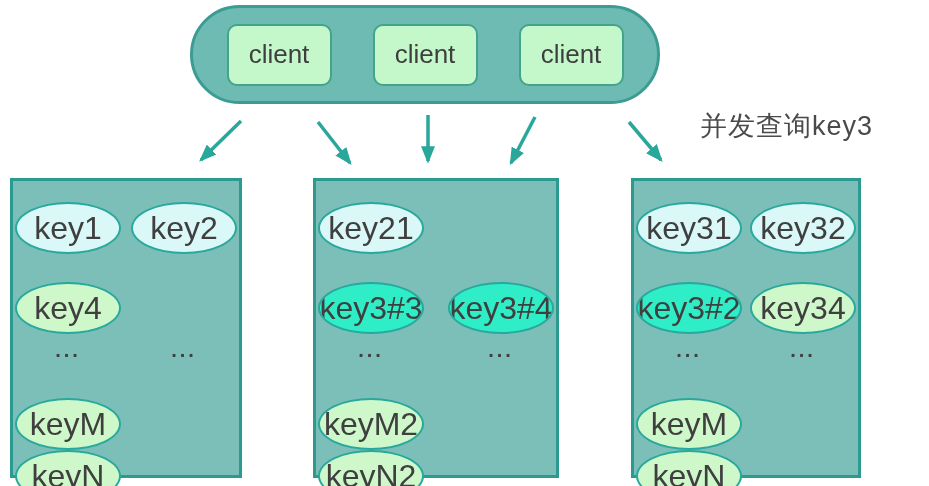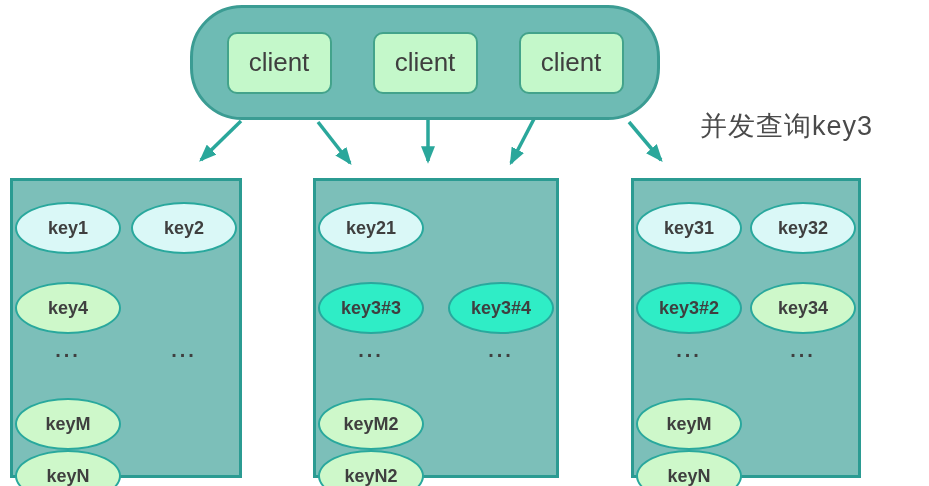--- a/index.html
+++ b/index.html
@@ -11,21 +11,21 @@
     --text:#3f3f3f; --annotation-text:#4a4a4a;
   }
   *{margin:0;padding:0;box-sizing:border-box;}
   html,body{background:#ffffff;}
   body{font-family:"Liberation Sans","DejaVu Sans",sans-serif;}
   .canvas{position:relative;width:929px;height:486px;background:#ffffff;overflow:hidden;}
 
   .arrows{position:absolute;left:0;top:0;width:929px;height:486px;pointer-events:none;}
 
   .pill{
-    position:absolute;left:190px;top:5px;width:470px;height:115px;
+    position:absolute;left:190px;top:5px;width:470px;height:99px;
     background:var(--pill-fill);border:3px solid var(--pill-border);
     border-radius:52px;display:flex;align-items:center;justify-content:center;gap:41px;
   }
   .client{
     width:105px;height:62px;background:var(--client-fill);
     border:2px solid var(--client-border);border-radius:10px;
     display:flex;align-items:center;justify-content:center;
     font-size:26px;color:var(--text);
   }
 
@@ -44,21 +44,21 @@
 
   .row{position:absolute;left:2px;right:2px;display:flex;justify-content:space-between;}
   .row-1{top:21px;}
   .row-2{top:101px;}
   .row-dots{top:156px;}
   .row-4{top:217px;flex-direction:column;}
 
   .cell{
     width:106px;height:52px;border:2px solid var(--ellipse-border);border-radius:50%;
     display:flex;align-items:center;justify-content:center;
-    font-size:18px;color:var(--text);overflow:hidden;font-weight:bold;
+    font-size:32px;color:var(--text);overflow:hidden;
   }
   .cell[data-type="cyan"]{background:var(--cyan-fill);}
   .cell[data-type="green"]{background:var(--green-fill);}
   .cell[data-type="highlight"]{background:var(--highlight-fill);}
   .cell[data-type="dots"]{
     background:transparent;border-color:transparent;border-radius:0;
     font-weight:bold;font-size:20px;letter-spacing:3px;align-items:flex-start;
   }
 </style>
 </head>

